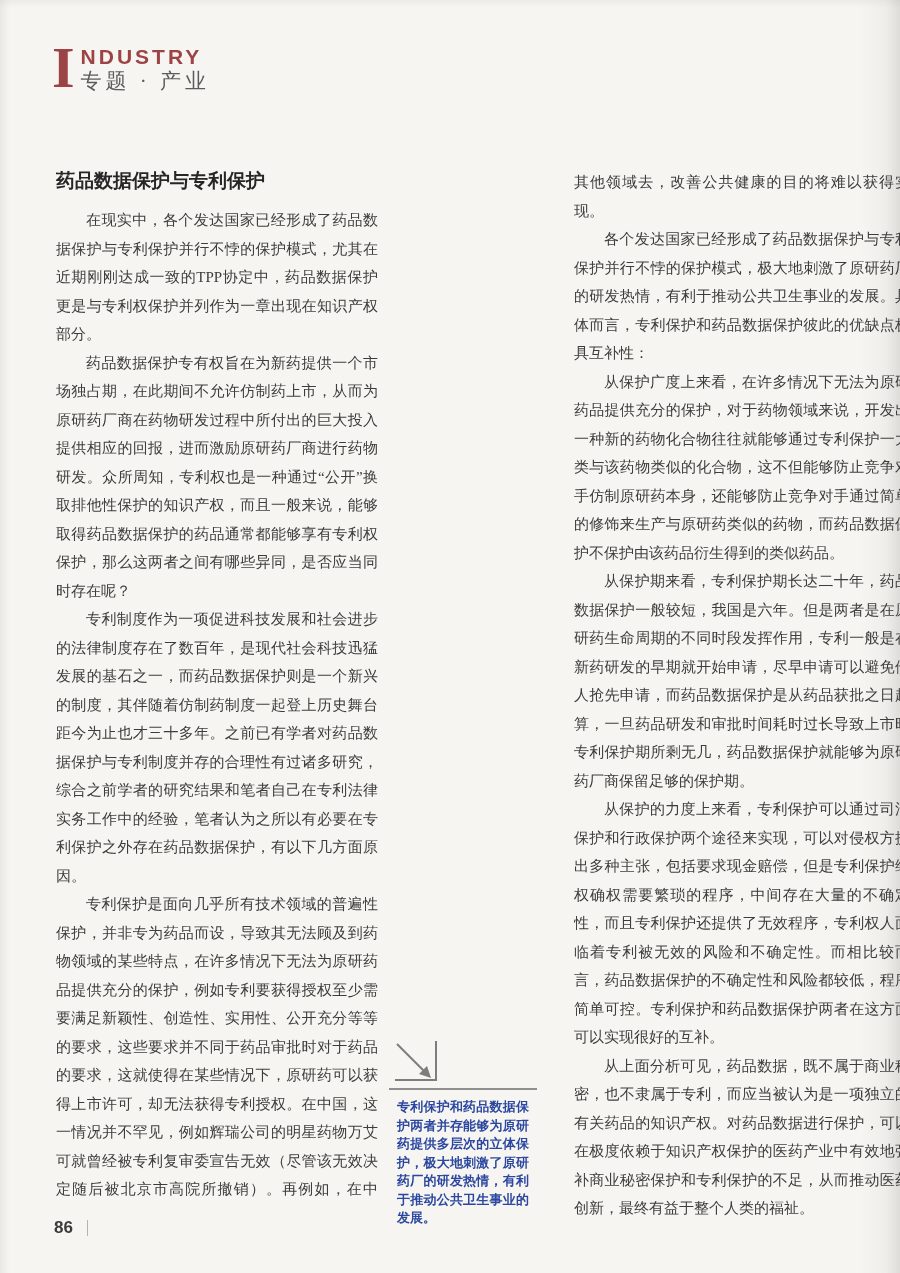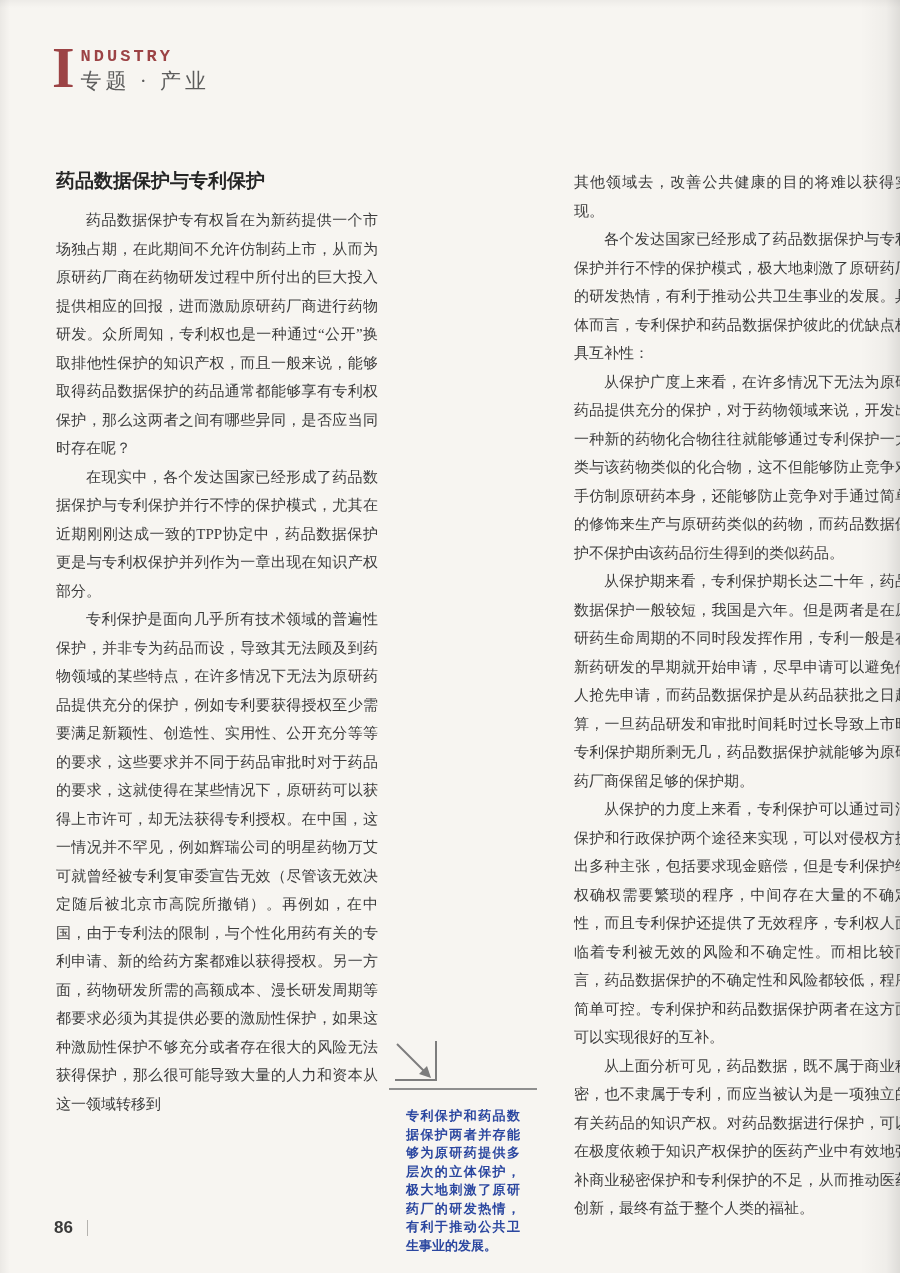--- a/index.html
+++ b/index.html
@@ -16,22 +16,22 @@
   }
   
   .masthead{position:absolute;left:52px;top:42px;display:flex;align-items:flex-start;}
   .dropcap{
     font-family:"Liberation Serif",serif;
     font-size:58px;line-height:52px;font-weight:bold;
     color:#9c4345;margin-right:6px;
   }
   .masthead-text{padding-top:4px;}
   .mag-title{
-    font-family:Liberation Mono, monospace;
-    font-size:17px;font-weight:bold;letter-spacing:3px;
+    font-family:Liberation Sans, sans-serif;
+    font-size:21px;font-weight:bold;letter-spacing:3px;
     color:#9c4345;line-height:22px;
   }
   .mag-sub{
     font-family:"Liberation Serif",serif;
     font-size:21px;color:#5c5c5c;letter-spacing:4px;line-height:26px;
   }
   
   .col{position:absolute;top:168px;text-align:justify;}
   .col-left{left:56px;width:322px;height:1038px;overflow:hidden;}
   .col-right{left:574px;width:336px;height:1066px;overflow:hidden;}
@@ -45,21 +45,21 @@
     text-indent:2em;
   }
   .body-p.no-indent{text-indent:0;}
   
   .pull-quote{position:absolute;left:389px;top:1038px;width:148px;}
   .pq-arrow{display:block;margin-left:2px;}
   .pq-rule{height:2px;background:#8f8f8f;margin:4px 0 8px 0;}
   .pq-text{
     font-family:"Liberation Sans","DejaVu Sans",sans-serif;
     font-size:13px;font-weight:bold;line-height:18.5px;
-    text-align:justify;margin:17px;
+    text-align:justify;margin:8px;
   }
   
   .footer{position:absolute;left:54px;top:1218px;display:flex;align-items:center;}
   .page-num{
     font-family:"Liberation Sans","DejaVu Sans",sans-serif;
     font-size:17px;font-weight:bold;color:#3a3a3a;
   }
   .footer-bar{width:1px;height:16px;background:#b5b3af;margin-left:14px;}
 </style>
 </head>
@@ -70,22 +70,23 @@
   <div class="masthead">
     <span class="dropcap">I</span>
     <span class="masthead-text">
       <span class="mag-title">NDUSTRY</span><br>
       <span class="mag-sub">专题 · 产业</span>
     </span>
   </div>
 
   <div class="col col-left">
     <h2 class="article-heading">药品数据保护与专利保护</h2>
+    <p class="body-p">在现实中，各个发达国家已经形成了药品数据保护与专利保护并行不悖的保护模式，尤其在近期刚刚达成一致的TPP协定中，药品数据保护更是与专利权保护并列作为一章出现在知识产权部分。</p>
     <p class="body-p">药品数据保护专有权旨在为新药提供一个市场独占期，在此期间不允许仿制药上市，从而为原研药厂商在药物研发过程中所付出的巨大投入提供相应的回报，进而激励原研药厂商进行药物研发。众所周知，专利权也是一种通过“公开”换取排他性保护的知识产权，而且一般来说，能够取得药品数据保护的药品通常都能够享有专利权保护，那么这两者之间有哪些异同，是否应当同时存在呢？</p>
-    <p class="body-p">在现实中，各个发达国家已经形成了药品数据保护与专利保护并行不悖的保护模式，尤其在近期刚刚达成一致的TPP协定中，药品数据保护更是与专利权保护并列作为一章出现在知识产权部分。</p>
+    <p class="body-p">专利制度作为一项促进科技发展和社会进步的法律制度存在了数百年，是现代社会科技迅猛发展的基石之一，而药品数据保护则是一个新兴的制度，其伴随着仿制药制度一起登上历史舞台距今为止也才三十多年。之前已有学者对药品数据保护与专利制度并存的合理性有过诸多研究，综合之前学者的研究结果和笔者自己在专利法律实务工作中的经验，笔者认为之所以有必要在专利保护之外存在药品数据保护，有以下几方面原因。</p>
     <p class="body-p">专利保护是面向几乎所有技术领域的普遍性保护，并非专为药品而设，导致其无法顾及到药物领域的某些特点，在许多情况下无法为原研药品提供充分的保护，例如专利要获得授权至少需要满足新颖性、创造性、实用性、公开充分等等的要求，这些要求并不同于药品审批时对于药品的要求，这就使得在某些情况下，原研药可以获得上市许可，却无法获得专利授权。在中国，这一情况并不罕见，例如辉瑞公司的明星药物万艾可就曾经被专利复审委宣告无效（尽管该无效决定随后被北京市高院所撤销）。再例如，在中国，由于专利法的限制，与个性化用药有关的专利申请、新的给药方案都难以获得授权。另一方面，药物研发所需的高额成本、漫长研发周期等都要求必须为其提供必要的激励性保护，如果这种激励性保护不够充分或者存在很大的风险无法获得保护，那么很可能导致大量的人力和资本从这一领域转移到</p>
   </div>
 
   <div class="col col-right">
     <p class="body-p no-indent">其他领域去，改善公共健康的目的将难以获得实现。</p>
     <p class="body-p">各个发达国家已经形成了药品数据保护与专利保护并行不悖的保护模式，极大地刺激了原研药厂的研发热情，有利于推动公共卫生事业的发展。具体而言，专利保护和药品数据保护彼此的优缺点极具互补性：</p>
     <p class="body-p">从保护广度上来看，在许多情况下无法为原研药品提供充分的保护，对于药物领域来说，开发出一种新的药物化合物往往就能够通过专利保护一大类与该药物类似的化合物，这不但能够防止竞争对手仿制原研药本身，还能够防止竞争对手通过简单的修饰来生产与原研药类似的药物，而药品数据保护不保护由该药品衍生得到的类似药品。</p>
     <p class="body-p">从保护期来看，专利保护期长达二十年，药品数据保护一般较短，我国是六年。但是两者是在原研药生命周期的不同时段发挥作用，专利一般是在新药研发的早期就开始申请，尽早申请可以避免他人抢先申请，而药品数据保护是从药品获批之日起算，一旦药品研发和审批时间耗时过长导致上市时专利保护期所剩无几，药品数据保护就能够为原研药厂商保留足够的保护期。</p>
     <p class="body-p">从保护的力度上来看，专利保护可以通过司法保护和行政保护两个途径来实现，可以对侵权方提出多种主张，包括要求现金赔偿，但是专利保护维权确权需要繁琐的程序，中间存在大量的不确定性，而且专利保护还提供了无效程序，专利权人面临着专利被无效的风险和不确定性。而相比较而言，药品数据保护的不确定性和风险都较低，程序简单可控。专利保护和药品数据保护两者在这方面可以实现很好的互补。</p>
     <p class="body-p"><span>从上面分析可见，药品数据，既不属于商业秘密，也不隶属于专利，而应当被认为是一项独立的有关药品的知识产权。对药品数据进行保护，可以在极度依赖于知识产权保护的医药产业中有效地弥补商业秘密保护和专利保护的不足，从而推动医药创新，最终有益于整个人类的福祉。</span></p>

